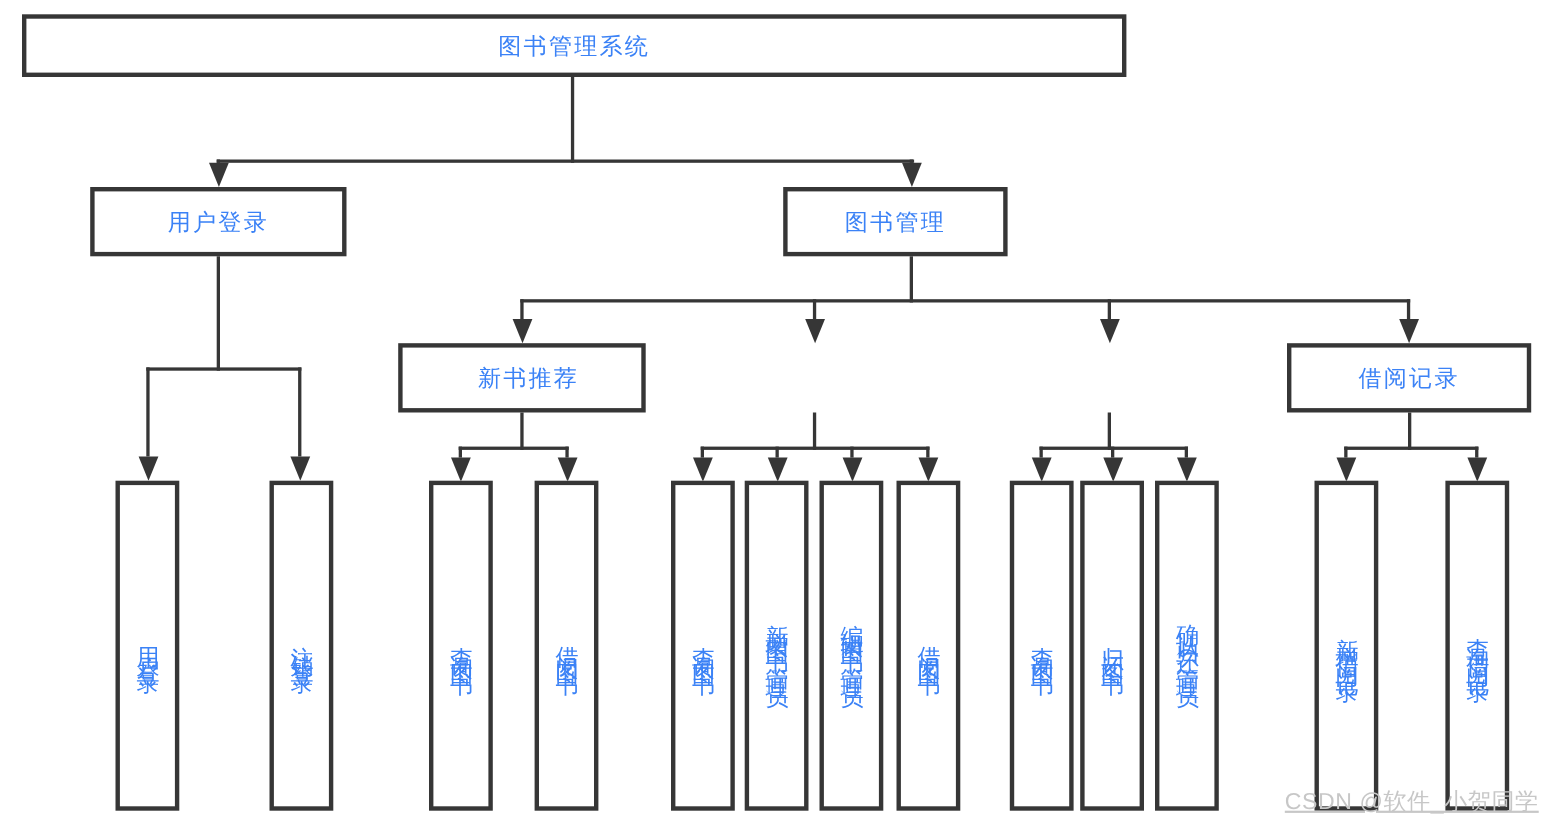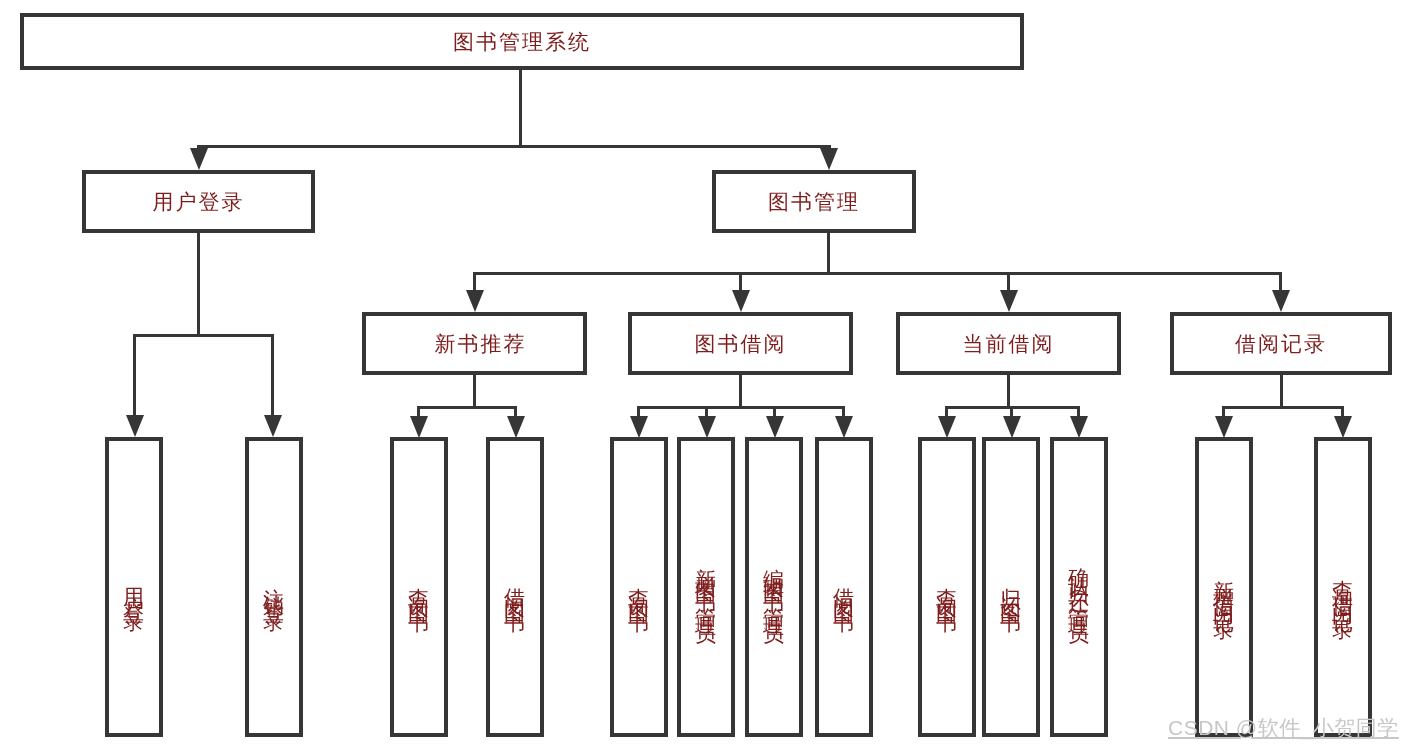--- a/index.html
+++ b/index.html
@@ -15,21 +15,21 @@
   }
 
   
   .node {
     position: absolute;
     background: #ffffff;
     border: 4px solid #363636;
     display: flex;
     align-items: center;
     justify-content: center;
-    color: #7f1d1d;
+    color: #3b82f6;
     font-size: 21px;
     letter-spacing: 2px;
     white-space: nowrap;
   }
   .node.hnode {  }
   .node.vnode {
     writing-mode: vertical-rl;
     text-orientation: mixed;
     letter-spacing: 8px;
     line-height: 1;
@@ -104,26 +104,20 @@
   <div class="vline" style="left:827px; top:233px; height:42px;"></div>
   <div class="hline" style="left:473px; top:272px; width:809px;"></div>
   <div class="arrow" style="left:473px; top:272px; height:18px;"></div>
   <div class="arrow" style="left:739px; top:272px; height:18px;"></div>
   <div class="arrow" style="left:1007px; top:272px; height:18px;"></div>
   <div class="arrow" style="left:1279px; top:272px; height:18px;"></div>
 
   <div class="node hnode" style="left:362px; top:312px; width:225px; height:63px;padding-left:12px;">
     <span>新书推荐</span>
   </div>
-  <div class="node hnode" style="left:628px; top:312px; width:225px; height:63px;">
-    <span>图书借阅</span>
-  </div>
-  <div class="node hnode" style="left:896px; top:312px; width:225px; height:63px;">
-    <span>当前借阅</span>
-  </div>
   <div class="node hnode" style="left:1170px; top:312px; width:222px; height:63px;">
     <span>借阅记录</span>
   </div>
 
   <div class="vline" style="left:473px; top:375px; height:34px;"></div>
   <div class="hline" style="left:417px; top:406px; width:100px;"></div>
   <div class="arrow" style="left:417px; top:406px; height:10px;"></div>
   <div class="arrow" style="left:514px; top:406px; height:10px;"></div>
 
   <div class="vline" style="left:739px; top:375px; height:34px;"></div>

